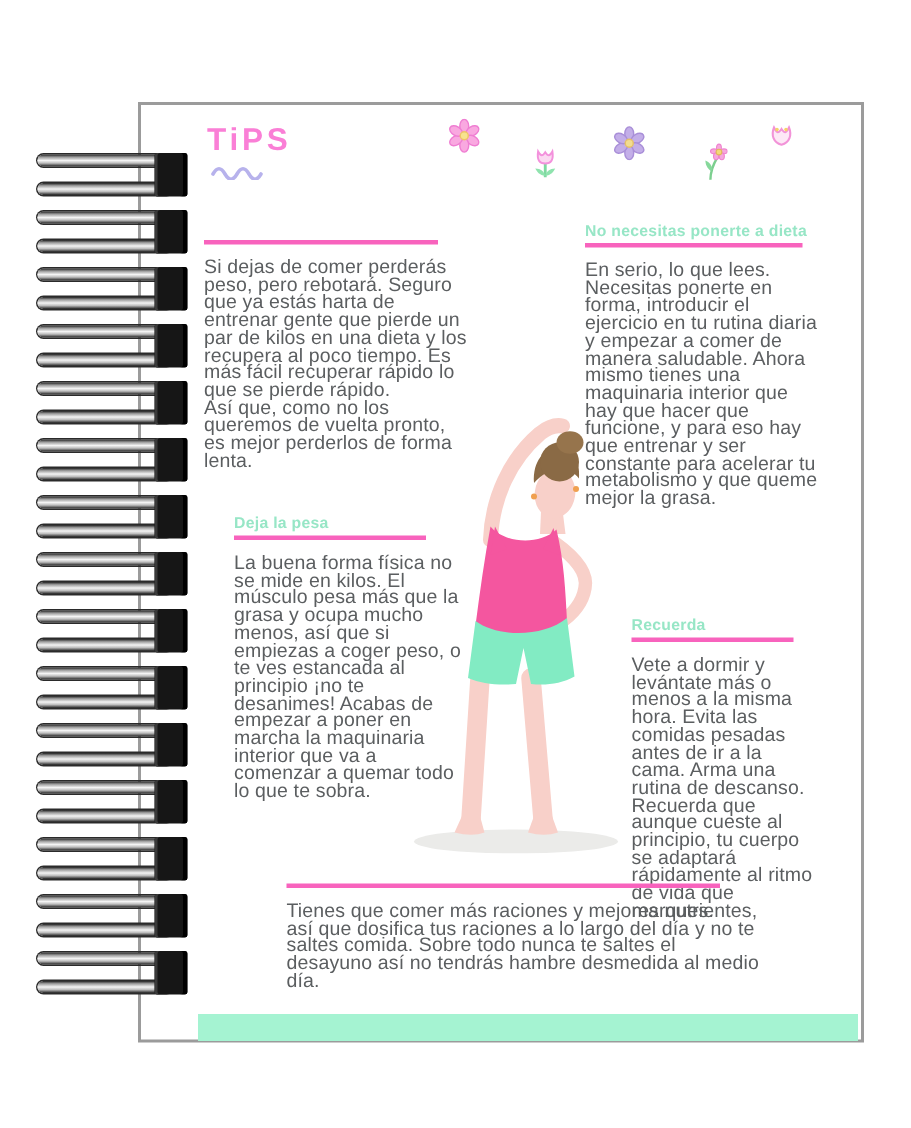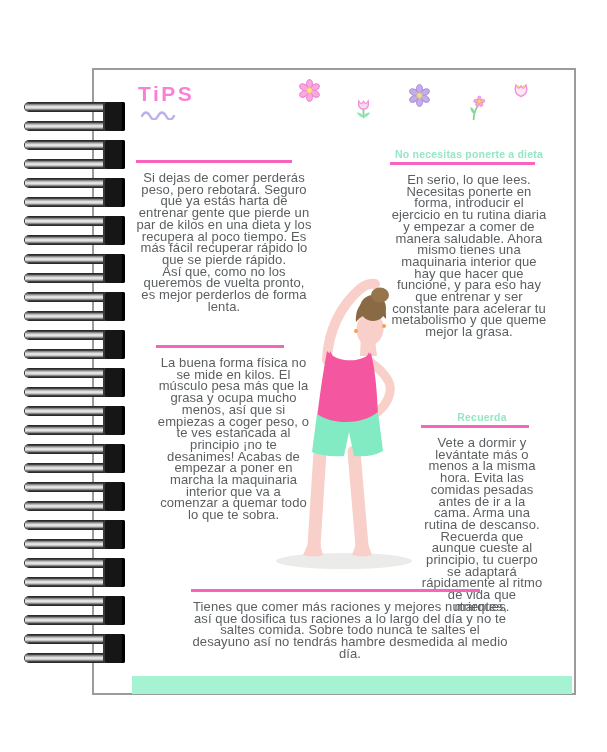--- a/index.html
+++ b/index.html
@@ -3,21 +3,21 @@
 <meta charset="utf-8">
 <style>
   html,body{margin:0;padding:0;}
   body{
     width:607px;height:752px;position:relative;background:#ffffff;
     font-family:"Liberation Sans",sans-serif;overflow:hidden;
   }
   
   .page{
     position:absolute;left:92px;top:68px;width:484px;height:627px;
-    box-sizing:border-box;border:2px solid #9b9b9b;background:#ffffff;z-index:1;text-align:center;
+    box-sizing:border-box;border:2px solid #9b9b9b;background:#ffffff;z-index:1;
   }
   
   .rings{position:absolute;left:0;top:0;width:130px;height:752px;z-index:3;}
   .ring{position:absolute;left:25px;width:100px;height:27px;}
   .ring .bar{
     position:absolute;left:0;width:90px;height:8px;border-radius:4px;
     background:linear-gradient(to bottom,#1f1f1f 0%,#9c9c9c 22%,#f4f4f4 50%,#bdbdbd 72%,#1f1f1f 100%);
     box-shadow:0 0 0 1px #2a2a2a;
   }
   .ring .bar1{top:0;}
@@ -199,20 +199,21 @@
 Así que, como no los queremos de vuelta pronto, es mejor perderlos de forma lenta.</p>
   </section>
 
   <section class="tip" style="left:296px;top:78px;width:158px;">
     <h2>No necesitas ponerte a dieta</h2>
     <div class="rule" style="width:145px;"></div>
     <p>En serio, lo que lees. Necesitas ponerte en forma, introducir el ejercicio en tu rutina diaria y empezar a comer de manera saludable. Ahora mismo tienes una maquinaria interior que hay que hacer que funcione, y para eso hay que entrenar y ser constante para acelerar tu metabolismo y que queme mejor la grasa.</p>
   </section>
 
   <section class="tip" style="left:62px;top:273px;width:155px;">
+    <h2>Deja la pesa</h2>
     <div class="rule" style="width:128px;"></div>
     <p>La buena forma física no se mide en kilos. El músculo pesa más que la grasa y ocupa mucho menos, así que si empiezas a coger peso, o te ves estancada al principio ¡no te desanimes! Acabas de empezar a poner en marcha la maquinaria interior que va a comenzar a quemar todo lo que te sobra.</p>
   </section>
 
   <section class="tip" style="left:327px;top:341px;width:122px;">
     <h2>Recuerda</h2>
     <div class="rule" style="width:108px;"></div>
     <p>Vete a dormir y levántate más o menos a la misma hora. Evita las comidas pesadas antes de ir a la cama. Arma una rutina de descanso. Recuerda que aunque cueste al principio, tu cuerpo se adaptará rápidamente al ritmo de vida que marques.</p>
   </section>
 

